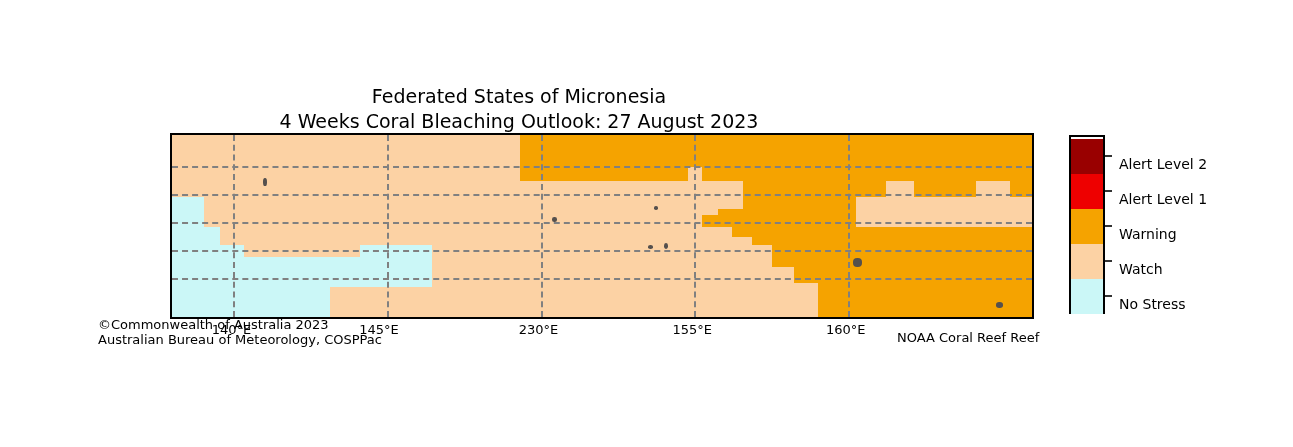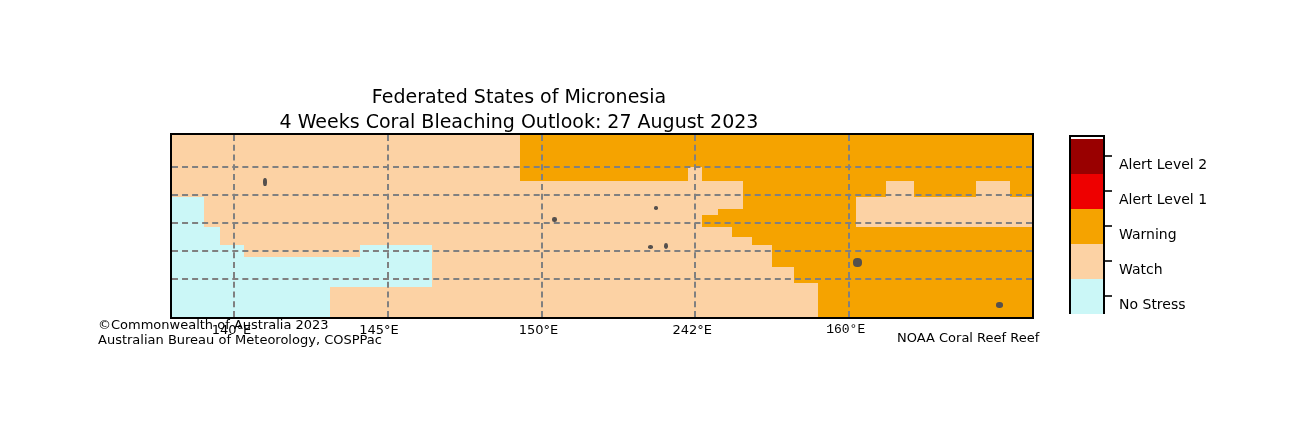--- a/index.html
+++ b/index.html
@@ -131,23 +131,23 @@
         <div class="gh" style="top: 58.8px;"></div>
         <div class="gh" style="top: 86.8px;"></div>
         <div class="gh" style="top: 114.8px;"></div>
         <div class="gh" style="top: 142.8px;"></div>
       </div>
   </div>
 
   <div id="xlabels">
       <span style="left: 231.429px; top: 323px;">140°E</span>
       <span style="left: 379px; top: 323px;">145°E</span>
-      <span style="left: 538.571px; top: 323px;">150°E</span>
-      <span style="left: 692.143px; top: 323px;">242°E</span>
-      <span style="left: 845.714px; top: 323px; font-family: Liberation Mono, monospace;">160°E</span>
+      <span style="left: 538.571px; top: 323px;">230°E</span>
+      <span style="left: 692.143px; top: 323px;">155°E</span>
+      <span style="left: 845.714px; top: 323px;">160°E</span>
     </div>
 
   <div id="copyright">
     <div>©Commonwealth of Australia 2023</div>
     <div>Australian Bureau of Meteorology, COSPPac</div>
   </div>
   <div id="noaa">NOAA Coral Reef Reef</div>
 
   <div id="legend">
     <div id="legend-bar">

